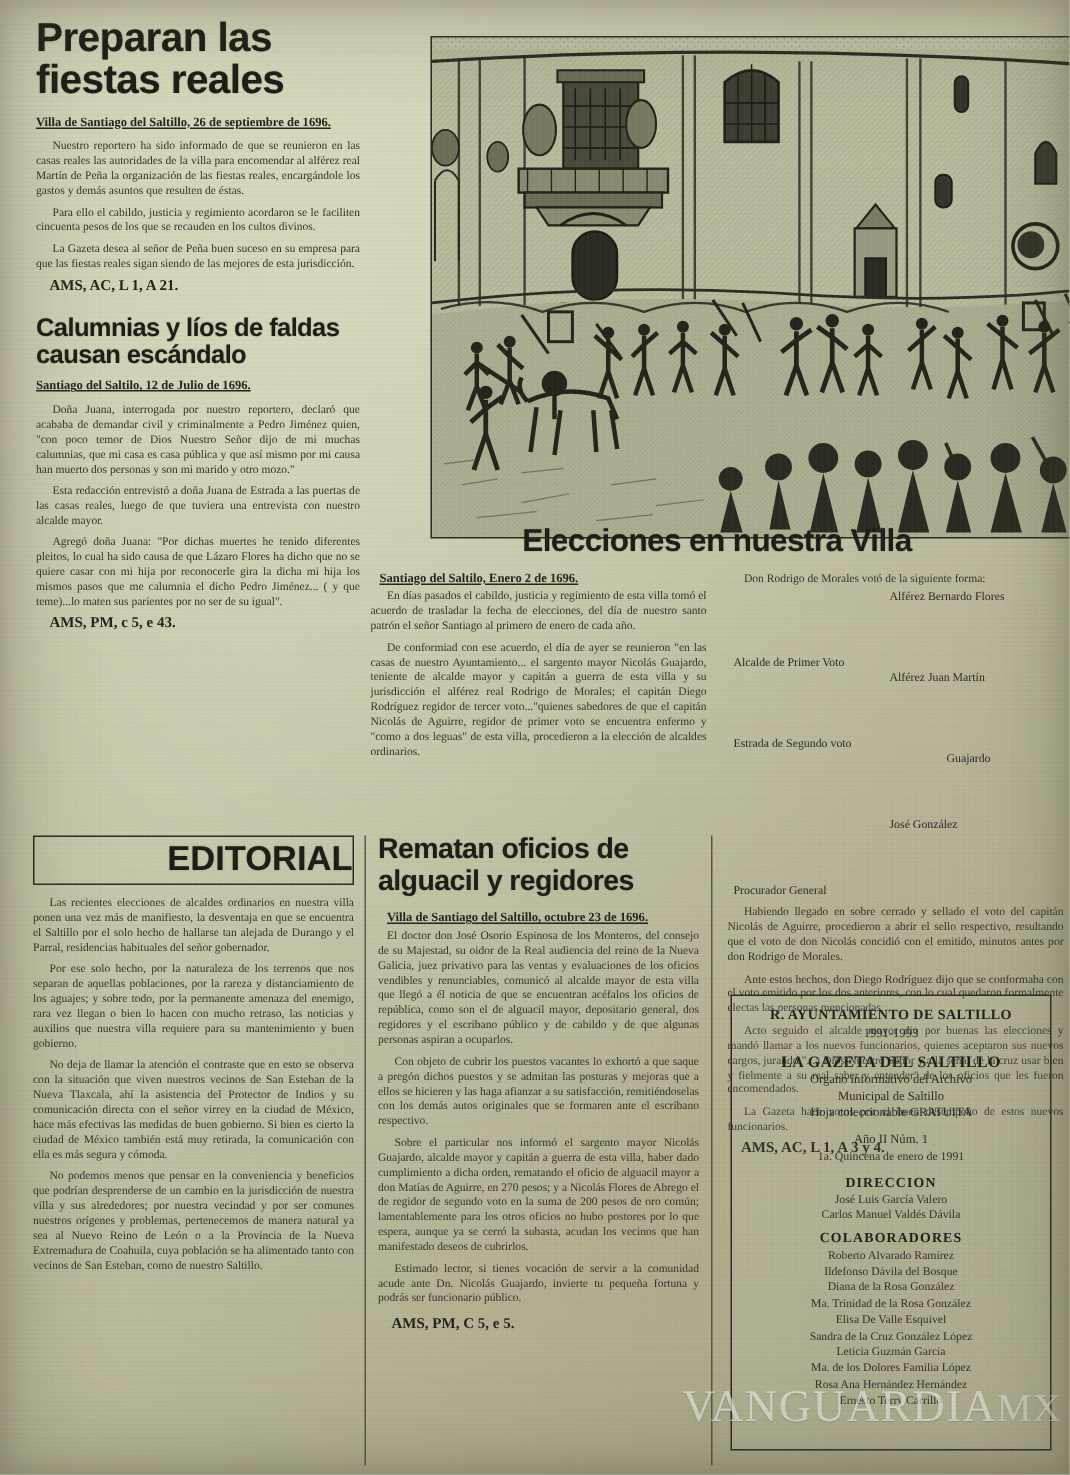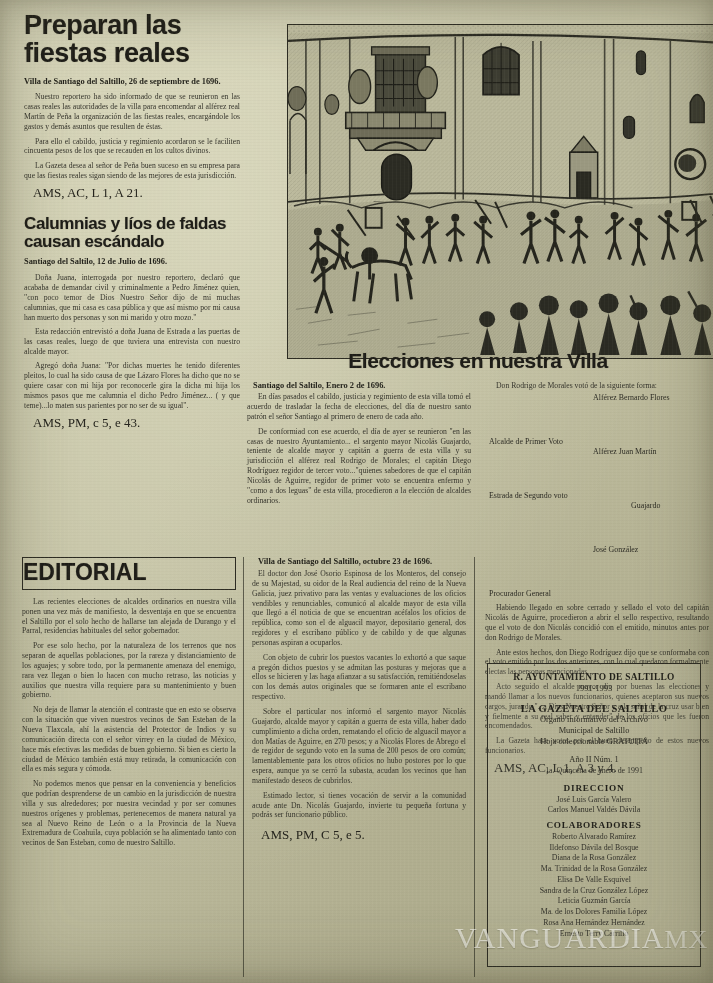--- a/index.html
+++ b/index.html
@@ -40,33 +40,34 @@
     line-height: 1.03;
     letter-spacing: -0.4px;
     text-shadow: 0 0 1px rgba(40,38,25,.35);
   }
   .dl {                     
     font-weight: 700;
     font-size: 8.4px;
     line-height: 1.28;
     margin: 0 0 5px 0;
     color: #24231c;
+    text-decoration: underline;
   }
   .bq {                     
     font-size: 7.7px;
     line-height: 1.29;
     text-align: justify;
     text-indent: 11px;
     margin: 0 0 4.5px 0;
     color: #33322a;
     hyphens: auto;
   }
   .src {                    
-    font-weight: 400;
-    font-size: 13px;
+    font-weight: 700;
+    font-size: 10px;
     margin: 3px 0 0 0;
     text-indent: 9px;
     color: #24231c;
   }
 
   
   #top { position: absolute; left: 0; top: 0; width: 713px; height: 545px; }
 
   #col-left-top {
     position: absolute; left: 24px; top: 12px; width: 216px; height: 525px;
@@ -103,21 +104,21 @@
   
   .rule-v {
     position: absolute; width: 1.4px; top: 12px; height: 420px;
     background: #3a392d; opacity: .75;
   }
 
   
   #editorial { position: absolute; left: 22px; top: 12px; width: 214px; }
   #ed-box {
     border: 1.5px solid #2c2b22;
-    text-align: left;
+    text-align: right;
     padding: 3px 0 4px 0;
     margin-bottom: 7px;
   }
   #ed-title { font-size: 23px; letter-spacing: 0px; }
 
   
   #remate { position: absolute; left: 252px; top: 12px; width: 214px; }
   #hl-4 { font-size: 19px; margin: 0 0 9px 0; line-height: 1.08; }
 
   
@@ -461,20 +462,21 @@
       <div id="ed-box">
         <span class="hl" id="ed-title">EDITORIAL</span>
       </div>
       <p class="bq">Las recientes elecciones de alcaldes ordinarios en nuestra villa ponen una vez más de manifiesto, la desventaja en que se encuentra el Saltillo por el solo hecho de hallarse tan alejada de Durango y el Parral, residencias habituales del señor gobernador.</p>
       <p class="bq">Por ese solo hecho, por la naturaleza de los terrenos que nos separan de aquellas poblaciones, por la rareza y distanciamiento de los aguajes; y sobre todo, por la permanente amenaza del enemigo, rara vez llegan o bien lo hacen con mucho retraso, las noticias y auxilios que nuestra villa requiere para su mantenimiento y buen gobierno.</p>
       <p class="bq">No deja de llamar la atención el contraste que en esto se observa con la situación que viven nuestros vecinos de San Esteban de la Nueva Tlaxcala, ahí la asistencia del Protector de Indios y su comunicación directa con el señor virrey en la ciudad de México, hace más efectivas las medidas de buen gobierno. Si bien es cierto la ciudad de México también está muy retirada, la comunicación con ella es más segura y cómoda.</p>
       <p class="bq">No podemos menos que pensar en la conveniencia y beneficios que podrían desprenderse de un cambio en la jurisdicción de nuestra villa y sus alrededores; por nuestra vecindad y por ser comunes nuestros orígenes y problemas, pertenecemos de manera natural ya sea al Nuevo Reino de León o a la Provincia de la Nueva Extremadura de Coahuila, cuya población se ha alimentado tanto con vecinos de San Esteban, como de nuestro Saltillo.</p>
     </section>
 
     <section id="remate">
+      <h1 class="hl" id="hl-4">Rematan oficios de alguacil y regidores</h1>
       <p class="dl" style="text-indent:6px;margin-bottom:1px;">Villa de Santiago del Saltillo, octubre 23 de 1696.</p>
       <p class="bq" style="text-indent:6px;">El doctor don José Osorio Espinosa de los Monteros, del consejo de su Majestad, su oidor de la Real audiencia del reino de la Nueva Galicia, juez privativo para las ventas y evaluaciones de los oficios vendibles y renunciables, comunicó al alcalde mayor de esta villa que llegó a él noticia de que se encuentran acéfalos los oficios de república, como son el de alguacil mayor, depositario general, dos regidores y el escribano público y de cabildo y de que algunas personas aspiran a ocuparlos.</p>
       <p class="bq">Con objeto de cubrir los puestos vacantes lo exhortó a que saque a pregón dichos puestos y se admitan las posturas y mejoras que a ellos se hicieren y las haga afianzar a su satisfacción, remitiéndoselas con los demás autos originales que se formaren ante el escribano respectivo.</p>
       <p class="bq">Sobre el particular nos informó el sargento mayor Nicolás Guajardo, alcalde mayor y capitán a guerra de esta villa, haber dado cumplimiento a dicha orden, rematando el oficio de alguacil mayor a don Matías de Aguirre, en 270 pesos; y a Nicolás Flores de Abrego el de regidor de segundo voto en la suma de 200 pesos de oro común; lamentablemente para los otros oficios no hubo postores por lo que espera, aunque ya se cerró la subasta, acudan los vecinos que han manifestado deseos de cubrirlos.</p>
       <p class="bq">Estimado lector, si tienes vocación de servir a la comunidad acude ante Dn. Nicolás Guajardo, invierte tu pequeña fortuna y podrás ser funcionario público.</p>
       <p class="src" style="margin-top:7px;">AMS, PM, C 5, e 5.</p>
     </section>
 
     <aside id="masthead">
       <div class="m-big">R. AYUNTAMIENTO DE SALTILLO</div>

